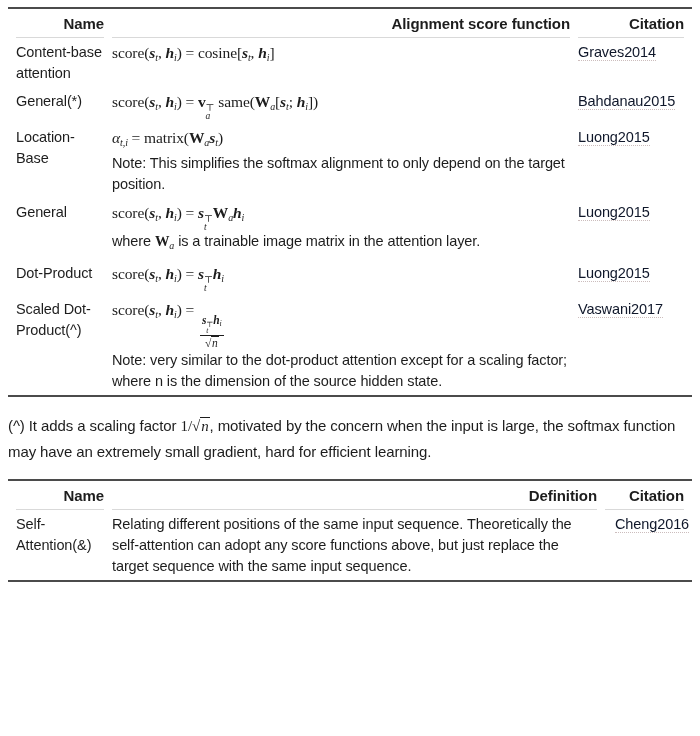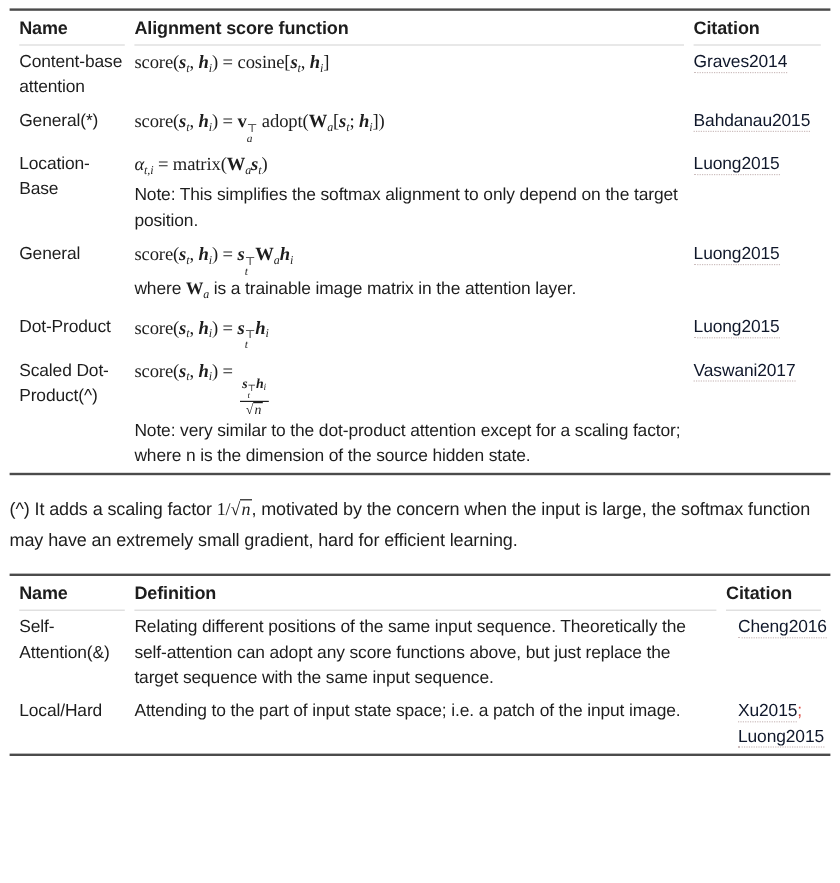--- a/index.html
+++ b/index.html
@@ -6,21 +6,21 @@
   body{width:700px;height:736px;overflow:hidden;color:#1d1d1d;
        font-family:"Liberation Sans","DejaVu Sans",sans-serif;font-size:15px;letter-spacing:-0.1px;}
   .page{width:700px;box-sizing:border-box;padding:7px 8px 0 8px;}
 
   
   .tframe{border-top:2px solid #4b4b4b;border-bottom:2px solid #4b4b4b;}
   .tframe.mt{margin-top:14px;}
   table{width:684px;table-layout:fixed;border-collapse:separate;border-spacing:8px 0;}
   .t1 col.c1{width:88px}  .t1 col.c3{width:106px}
   .t2 col.c1{width:88px}  .t2 col.c3{width:79px}
-  th{font-weight:700;text-align:left;font-size:15px;line-height:21px;
+  th{font-weight:700;text-align:right;font-size:15px;line-height:21px;
      padding:4px 0 3px;border-bottom:1px solid #d9d9d9;color:#1d1d1d;}
   td{vertical-align:top;padding:4px 0 3px;font-size:14.5px;line-height:21px;}
   td.cite{white-space:normal;}
   .t2 td.cite{padding-left:10px;}
   a.cite-link{color:#0f172a;text-decoration:none;border-bottom:1px dotted #ccbdbd;}
   .sep{color:#dc4840;}
 
   
   p{margin:0;}
   .fnote{margin-top:16px;font-size:15px;line-height:26px;}
@@ -76,21 +76,21 @@
               <div class="formula"><span class="m-rm">score(</span><span class="m-bi">s</span><span class="m-sb">t</span><span class="m-rm">, </span><span class="m-bi">h</span><span class="m-sb">i</span><span class="m-rm">) = cosine[</span><span class="m-bi">s</span><span class="m-sb">t</span><span class="m-rm">, </span><span class="m-bi">h</span><span class="m-sb">i</span><span class="m-rm">]</span></div>
             </td>
             <td class="cite"><a class="cite-link" href="#">Graves2014</a></td>
           </tr>
           <tr>
             <td class="name">General(*)</td>
             <td class="content">
               <div class="formula"><span class="m-rm">score(</span><span class="m-bi">s</span><span class="m-sb">t</span><span class="m-rm">, </span><span class="m-bi">h</span><span class="m-sb">i</span><span class="m-rm">) = </span><span class="m-bf">v</span><span class="m-ss">
                   <span class="ss-t">⊤</span>
                   <span class="ss-b">a</span>
-                </span><span class="m-rm"> adopt(</span><span class="m-bf">W</span><span class="m-sb">a</span><span class="m-rm">[</span><span class="m-bi">s</span><span class="m-sb">t</span><span class="m-rm">; </span><span class="m-bi">h</span><span class="m-sb">i</span><span class="m-rm">])</span></div>
+                </span><span class="m-rm"> same(</span><span class="m-bf">W</span><span class="m-sb">a</span><span class="m-rm">[</span><span class="m-bi">s</span><span class="m-sb">t</span><span class="m-rm">; </span><span class="m-bi">h</span><span class="m-sb">i</span><span class="m-rm">])</span></div>
             </td>
             <td class="cite"><a class="cite-link" href="#">Bahdanau2015</a></td>
           </tr>
           <tr>
             <td class="name">Location-Base</td>
             <td class="content">
               <div class="formula"><span class="m-it">α</span><span class="m-sb">t,i</span><span class="m-rm"> = matrix(</span><span class="m-bf">W</span><span class="m-sb">a</span><span class="m-bi">s</span><span class="m-sb">t</span><span class="m-rm">)</span></div>
               <div class="note">Note: This simplifies the softmax alignment to only depend on the target position.</div>
             </td>
             <td class="cite"><a class="cite-link" href="#">Luong2015</a></td>
@@ -152,24 +152,17 @@
           </tr>
         </thead>
       <tbody>
           <tr>
             <td class="name">Self-Attention(&amp;)</td>
             <td class="content">
               <div class="note">Relating different positions of the same input sequence. Theoretically the self-attention can adopt any score functions above, but just replace the target sequence with the same input sequence.</div>
             </td>
             <td class="cite"><a class="cite-link" href="#">Cheng2016</a></td>
           </tr>
-          <tr>
-            <td class="name">Local/Hard</td>
-            <td class="content">
-              <div class="note">Attending to the part of input state space; i.e. a patch of the input image.</div>
-            </td>
-            <td class="cite"><a class="cite-link" href="#">Xu2015</a><span class="sep">; </span><a class="cite-link" href="#">Luong2015</a></td>
-          </tr>
         </tbody>
     </table>
   </div>
 
 </div>
 
 </body></html>

